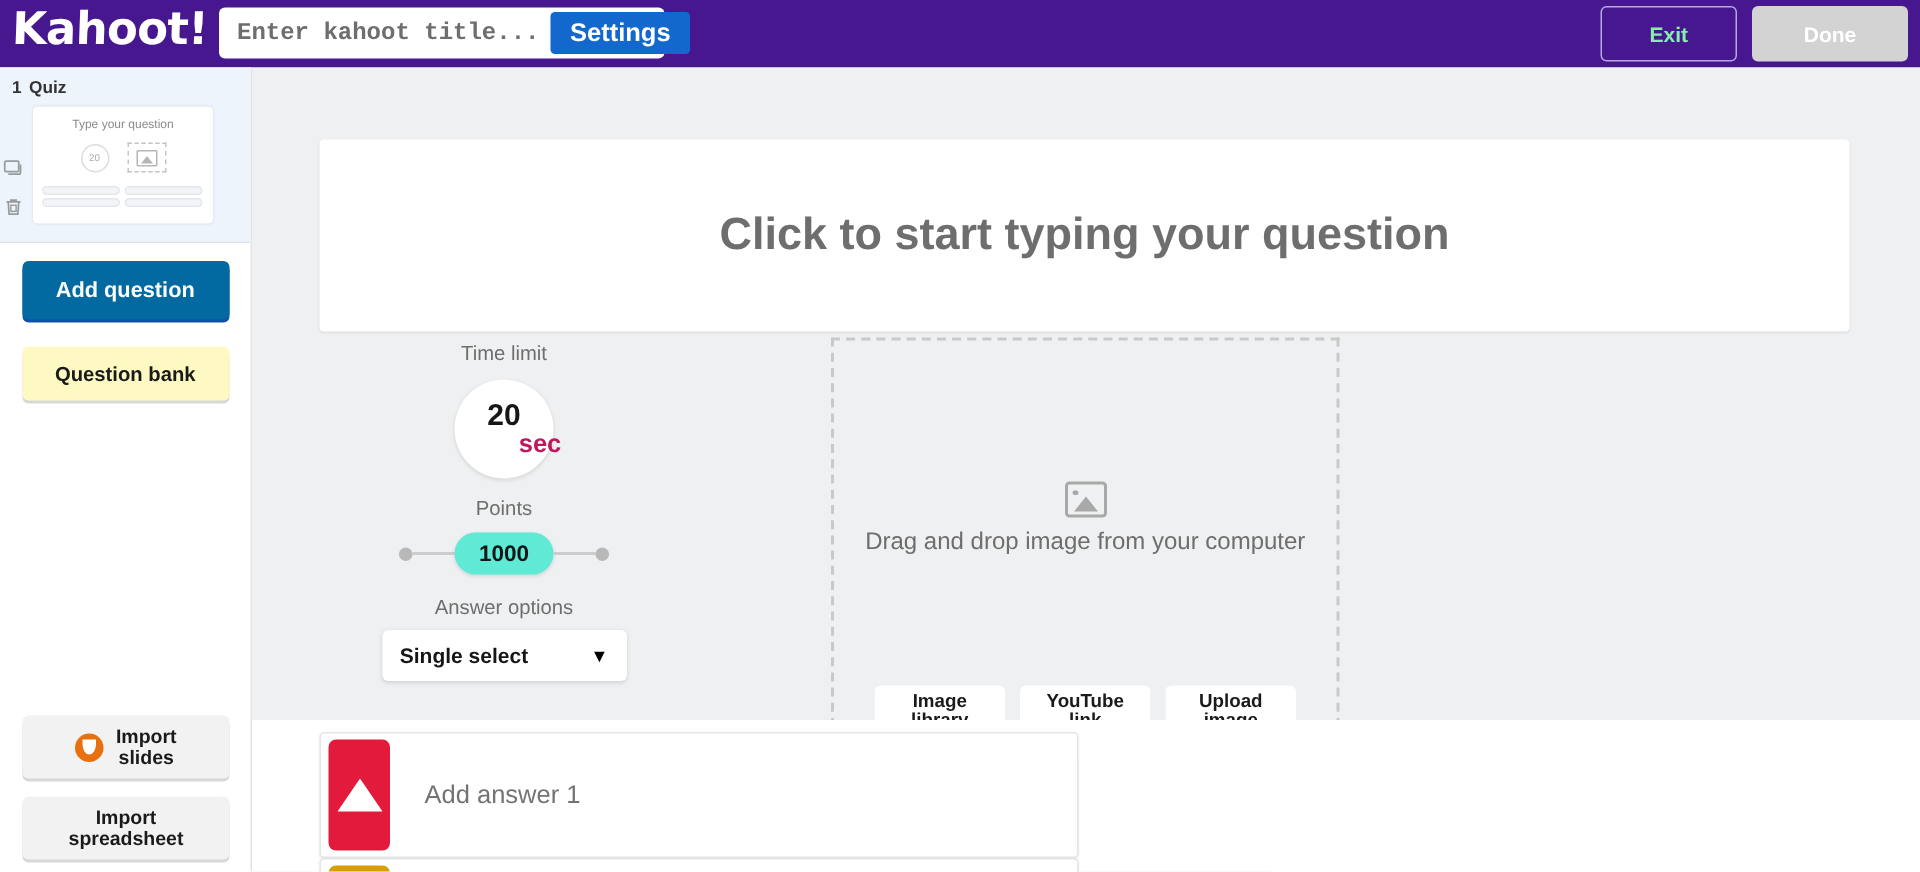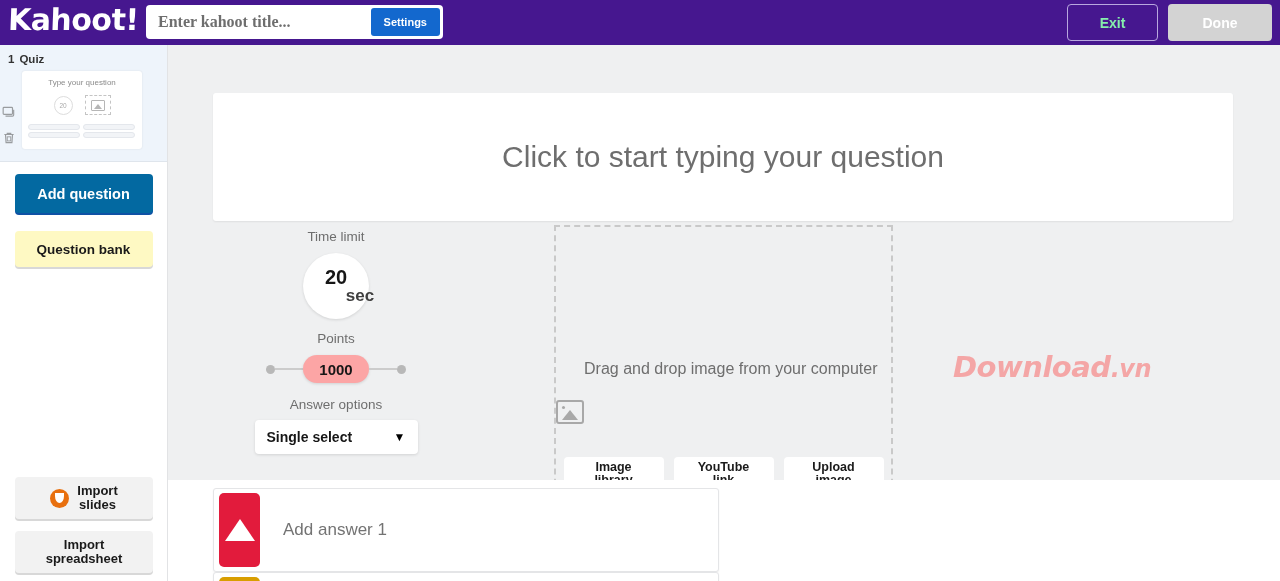--- a/index.html
+++ b/index.html
@@ -27,30 +27,30 @@
   }
   .title-wrap {
     position: absolute; left: 146px; top: 5px;
     width: 297px; height: 34px;
     background: #ffffff; border-radius: 4px;
     display: flex; align-items: center; justify-content: space-between;
     padding: 0 3px 0 0;
   }
   .title-input {
     border: 0; outline: 0; background: transparent;
-    font-family: Liberation Serif, serif;
+    font-family: Liberation Mono, monospace;
     font-size: 16px; font-weight: bold; color: #be185d;
     padding-left: 12px; flex: 1; height: 28px;
   }
   .title-input::placeholder { color: #6e6e6e; opacity: 1; }
   .settings-btn {
     background: #1368ce; color: #ffffff;
     border: 0; border-radius: 3px;
     font-family: "Liberation Sans", sans-serif;
-    font-size: 11px; font-weight: bold;
+    font-size: 17px; font-weight: bold;
     height: 28px; padding: 0 13px; cursor: pointer;
   }
   .exit-btn {
     position: absolute; right: 122px; top: 4px;
     width: 91px; height: 37px;
     background: transparent; color: #86efac;
     border: 1.5px solid #b9a8df; border-radius: 4px;
     font-family: "Liberation Sans", sans-serif;
     font-size: 14px; font-weight: bold; cursor: pointer;
   }
@@ -159,63 +159,63 @@
     background: #eff0f1;
   }
   .question-box {
     position: absolute; left: 45px; top: 48px;
     width: 1020px; height: 128px;
     background: #ffffff; border-radius: 3px;
     display: flex; align-items: center; justify-content: center;
     box-shadow: 0 1px 2px rgba(0,0,0,0.07);
   }
   .question-ph {
-    font-size: 30px; color: #6e6e6e; font-weight: normal;
+    font-size: 30px; color: #6e6e6e; font-weight: bold;
   }
 
   .settings-col {
     position: absolute; left: 78px; top: 182px;
     width: 180px; text-align: center;
   }
   .lbl { font-size: 13.5px; color: #6e6e6e; }
   .time-circle {
     width: 66px; height: 66px; margin: 8px auto 0 auto;
     background: #ffffff; border-radius: 50%;
     display: flex; flex-direction: column; align-items: center; justify-content: center;
     box-shadow: 0 1px 3px rgba(0,0,0,0.12);
   }
   .time-circle .n { font-size: 20px; font-weight: bold; color: #161616; line-height: 19px; }
-  .time-circle .u { font-size: 17px; font-weight: bold; color: #404040; line-height: 18px; margin-left: 48px; }
+  .time-circle .u { font-size: 17px; font-weight: bold; color: #be185d; line-height: 18px; margin-left: 48px; }
   .lbl-points { margin-top: 12px; display: block; }
   .slider { display: flex; align-items: center; justify-content: center; margin-top: 9px; }
   .dot { width: 9px; height: 9px; border-radius: 50%; background: #b8b8b8; flex: none; }
   .track { width: 28px; height: 2px; background: #cccccc; }
   .pill {
-    background: #fca5a5; border-radius: 14px;
+    background: #5eead4; border-radius: 14px;
     height: 28px; min-width: 66px; padding: 0 14px;
     display: flex; align-items: center; justify-content: center;
     font-size: 15px; font-weight: bold; color: #161616;
     box-shadow: 0 1px 3px rgba(0,0,0,0.13);
   }
   .lbl-answer { margin-top: 14px; display: block; }
   .select-box {
     margin: 8px auto 0 auto; width: 163px; height: 34px;
     background: #ffffff; border-radius: 4px;
     display: flex; align-items: center; justify-content: space-between;
     padding: 12px 12px; cursor: pointer;
     box-shadow: 0 1px 3px rgba(0,0,0,0.12);
   }
   .select-box .val { font-size: 14px; font-weight: bold; color: #161616; }
   .select-box .chev { font-size: 12px; color: #000000; }
 
   .dropzone {
     position: absolute; left: 386px; top: 180px;
     width: 339px; height: 280px;
     border: 2px dashed #c9c9c9;
-    display: flex; flex-direction: row; align-items: center;
+    display: flex; flex-direction: column; align-items: center;
   }
   .dz-icon {
     margin-top: 94px;
     width: 28px; height: 24px;
     border: 2px solid #a8a8a8; border-radius: 3px;
     position: relative; overflow: hidden;
   }
   .dz-icon::before {
     content: ""; position: absolute; left: 3.5px; top: 3.5px;
     width: 3.5px; height: 3.5px; border-radius: 50%; background: #a8a8a8;
@@ -225,21 +225,21 @@
     border-left: 8px solid transparent; border-right: 8px solid transparent;
     border-bottom: 10px solid #a8a8a8;
   }
   .dz-text { margin-top: 8px; font-size: 16px; color: #6e6e6e; }
   .dz-btns {
     position: absolute; bottom: 12px; left: 0; width: 100%;
     display: flex; justify-content: center; gap: 10px;
   }
   .dz-btn {
     background: #ffffff; border: 0; border-radius: 4px;
-    width: 100px; height: 34px;
+    width: 87px; height: 34px;
     font-family: "Liberation Sans", sans-serif;
     font-size: 12.5px; font-weight: bold; color: #1a1a1a;
     line-height: 13.5px; cursor: pointer;
     box-shadow: 0 2px 0 #dddddd;
   }
 
   .watermark {
     position: absolute; left: 785px; top: 305px;
     font-family: "DejaVu Sans", sans-serif;
     font-size: 29px; font-weight: bold; font-style: italic;
@@ -387,21 +387,20 @@
           <span>YouTube</span><br>
           <span>link</span>
         </button>
         <button class="dz-btn">
           <span>Upload</span><br>
           <span>image</span>
         </button>
       </div>
     </div>
 
-    <div class="watermark"><span>Download</span><span class="vn">.vn</span></div>
 
     <div class="answers">
       <div class="ans-row">
         <div class="ans-shape" style="background:#e21b3c">
             <div class="tri"></div>
           </div>
         <div class="ans-ph">Add answer 1</div>
       </div>
       <div class="ans-row">
         <div class="ans-shape" style="background:#d89e00"></div>

